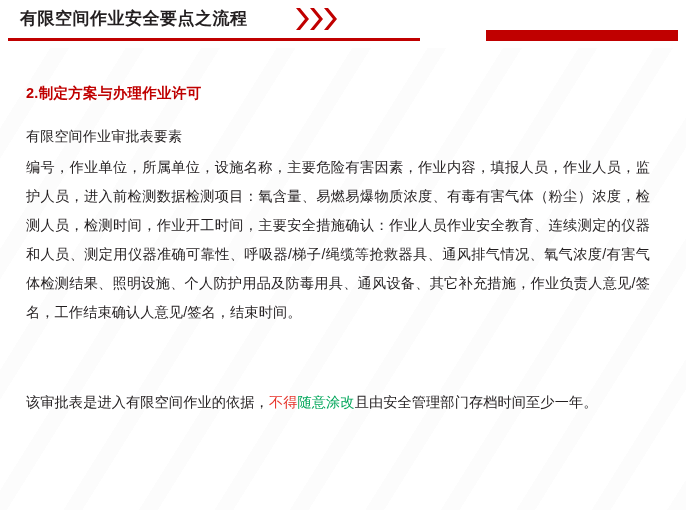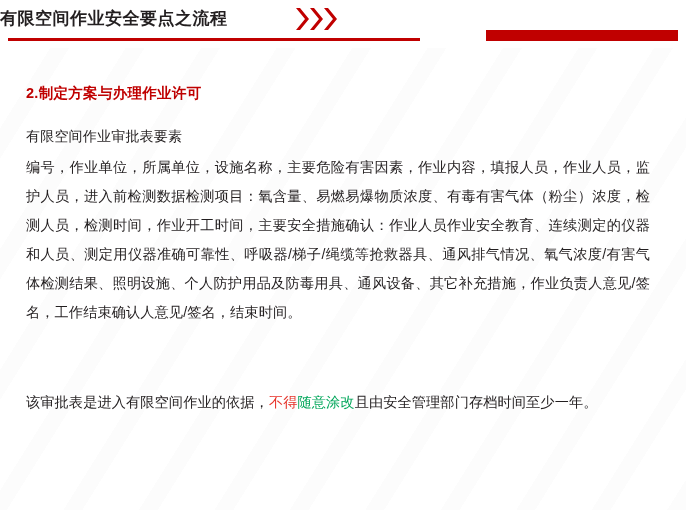--- a/index.html
+++ b/index.html
@@ -17,21 +17,21 @@
   }
 
   
   .header {
     position: relative;
     height: 48px;
     width: 100%;
   }
   .header-title {
     position: absolute;
-    left: 0;
+    left: 20px;
     top: 7px;
     font-size: 17px;
     font-weight: bold;
     letter-spacing: 0.5px;
     color: #231f20;
     white-space: nowrap;
   }
   .chevrons {
     position: absolute;
     left: 296px;

